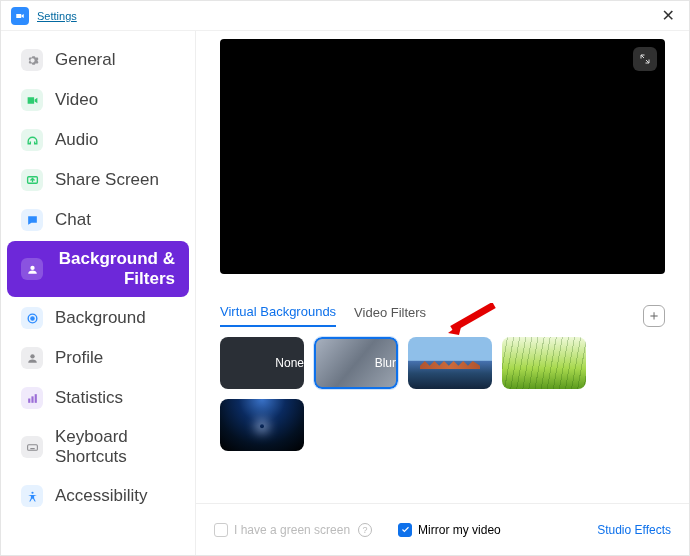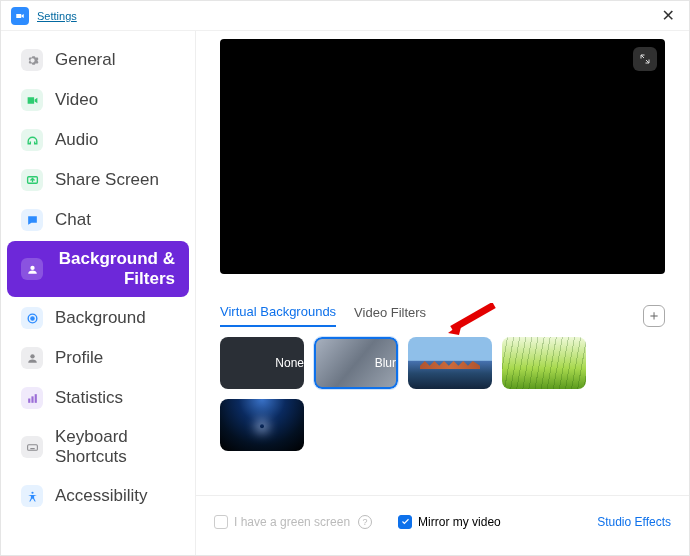--- a/index.html
+++ b/index.html
@@ -28,21 +28,21 @@
 .thumb.none { background: #2a2f36; }
 .thumb.blur { background: linear-gradient(130deg,#a7b0be,#6c7684 50%,#9aa3af); border: 2px solid #0E71EB; outline: 1px solid #cfe3fb; padding-left: 10px; }
 .thumb.bridge { background: linear-gradient(to bottom,#8fbfe9 45%,#4772b0 46%,#25486d 70%,#13253c); }
 .thumb.bridge::before { content:""; position:absolute; left:12px; right:12px; top:24px; height:8px; background: linear-gradient(to right,#b0552f,#cc6a3b,#b0552f); clip-path: polygon(0 60%,8% 0,16% 60%,24% 0,32% 60%,40% 0,48% 60%,56% 0,64% 60%,72% 0,80% 60%,88% 0,100% 60%,100% 100%,0 100%); }
 .thumb.grass { background: linear-gradient(to bottom,#eef9d7,#a8d94e 60%,#5b9a1d); }
 .thumb.grass::before { content:""; position:absolute; inset:0; background: repeating-linear-gradient(100deg,rgba(30,90,10,0) 0 5px,rgba(30,90,10,.25) 5px 6px); }
 .thumb.earth { background: radial-gradient(circle at 50% 0%,#3a73c9 0%,#0a2a5f 35%,#031021 70%,#000 100%); }
 .thumb.earth::after { content:""; position:absolute; left:50%; top:50%; transform:translate(-50%,-20%); width:4px; height:4px; border-radius:50%; box-shadow: 0 0 12px 4px rgba(200,220,255,.8); }
 .arrow { position: absolute; top: 302px; left: 445px; pointer-events: none; }
 .arrow svg { width: 50px; height: 34px; }
-.footer { position: absolute; bottom: 8px; left: 195px; right: 0; border-top: 1px solid #eee; height: 52px; display: flex; align-items: center; padding: 0 18px; font-size: 12px; gap: 6px; }
+.footer { position: absolute; bottom: 0; left: 195px; right: 0; border-top: 1px solid #eee; height: 52px; display: flex; align-items: center; padding: 0 18px; font-size: 12px; gap: 6px; }
 .footer .cb { width: 14px; height: 14px; border: 1.5px solid #ccc; border-radius: 3px; display: inline-flex; align-items: center; justify-content: center; }
 .footer .cb.checked { background: #0E71EB; border-color: #0E71EB; }
 .footer .cb.checked svg { width: 9px; height: 9px; stroke: #fff; stroke-width: 3; fill: none; }
 .footer .disabled { color: #bbb; }
 .footer .info { width: 14px; height: 14px; border: 1.2px solid #bbb; border-radius: 50%; display: inline-flex; align-items: center; justify-content: center; font-size: 9px; color: #bbb; margin-left: 2px; }
 .footer .link { margin-left: auto; color: #0E71EB; cursor: pointer; }
 </style>
 </head>
 <body>
 

